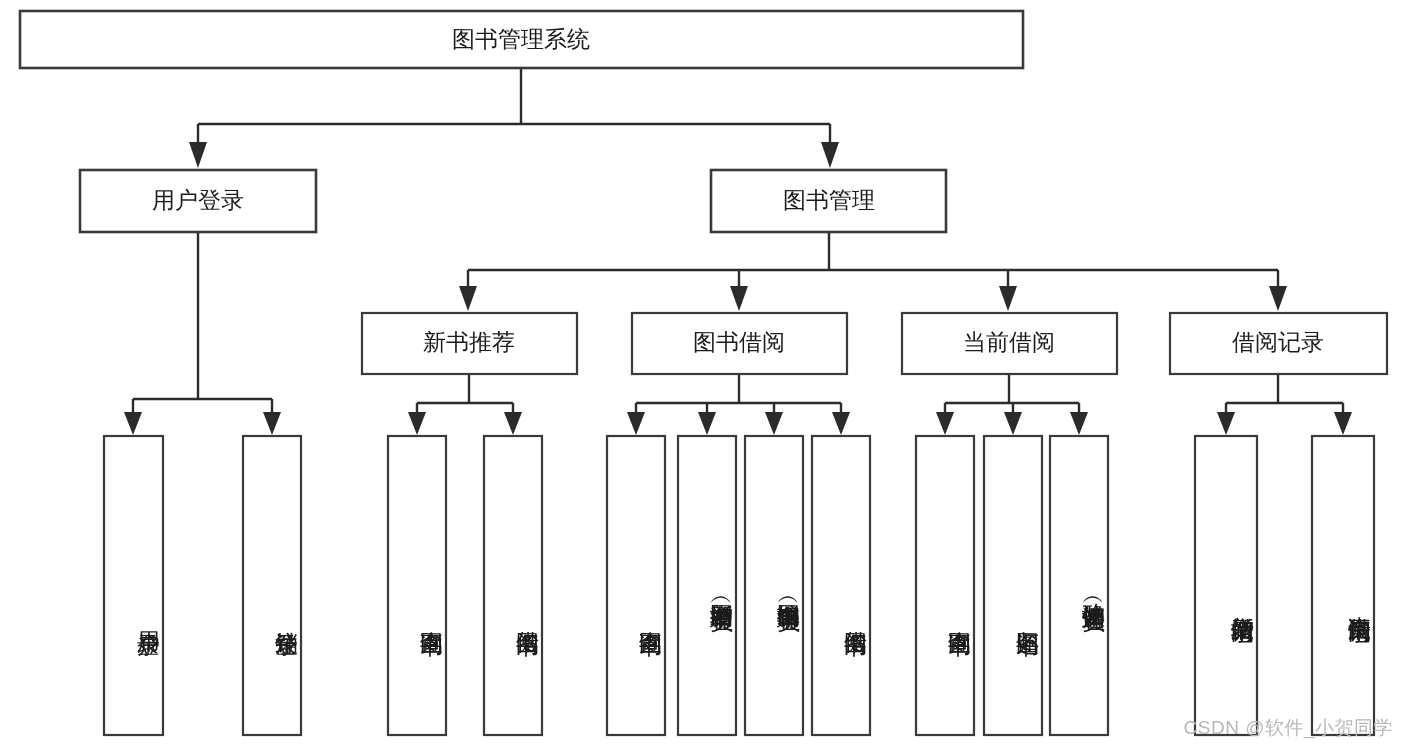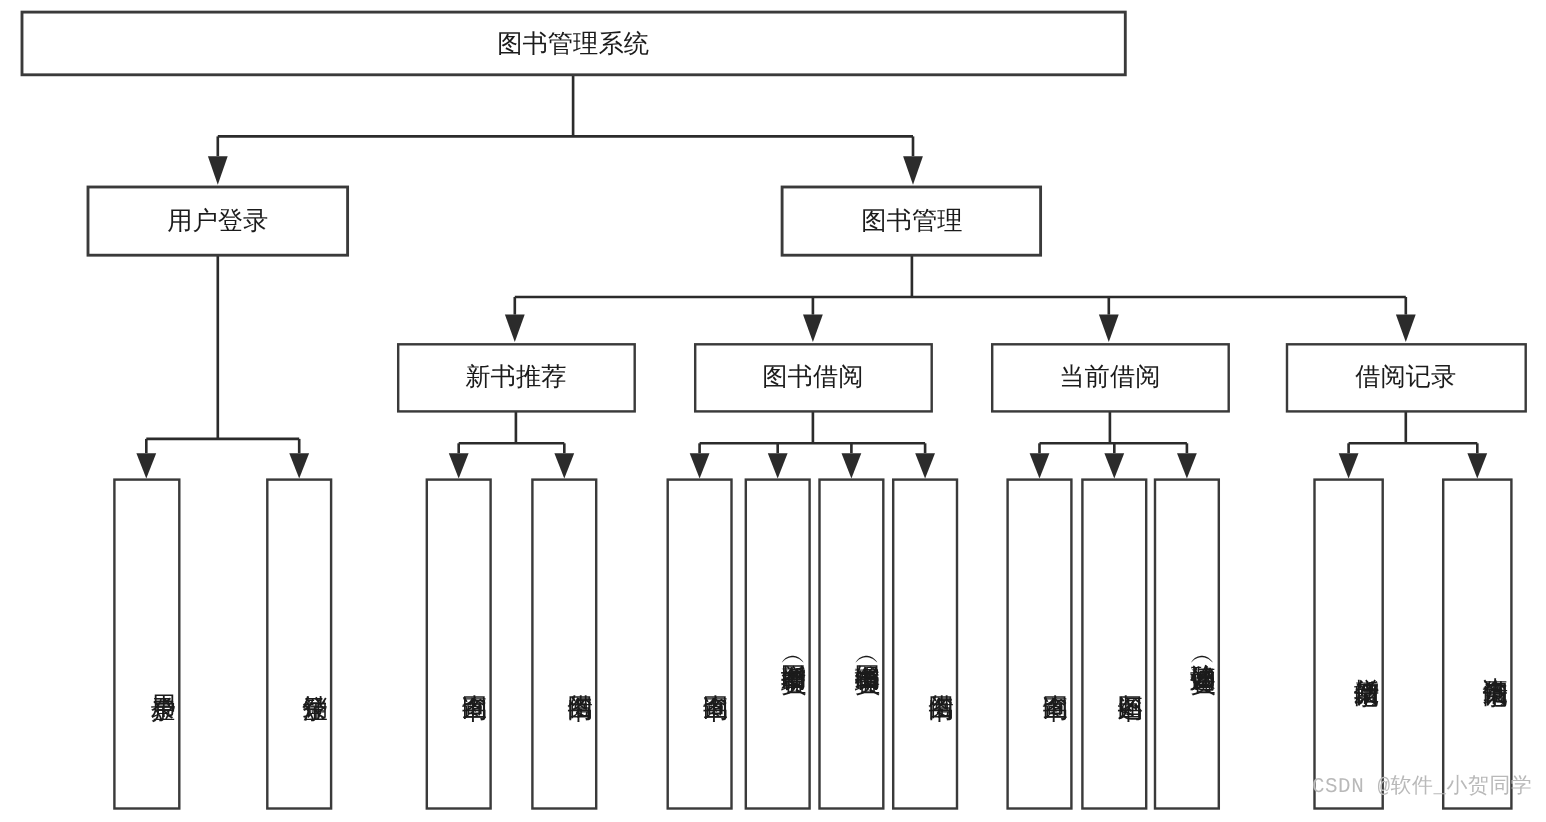--- a/index.html
+++ b/index.html
@@ -63,22 +63,22 @@
     white-space: nowrap;
     letter-spacing: 1px;
     display: flex;
     align-items: flex-start;
     justify-content: center;
     pointer-events: none;
   }
   .watermark {
     position: absolute;
     right: 12px;
-    bottom: 20px;
-    font-family: Liberation Mono, monospace;
+    bottom: 6px;
+    font-family: Liberation Sans, sans-serif;
     font-size: 19px;
     color: #b9b9b9;
     white-space: nowrap;
     letter-spacing: 0.5px;
   }
 </style>
 </head>
 <body>
 
 <div id="diagram-root">

